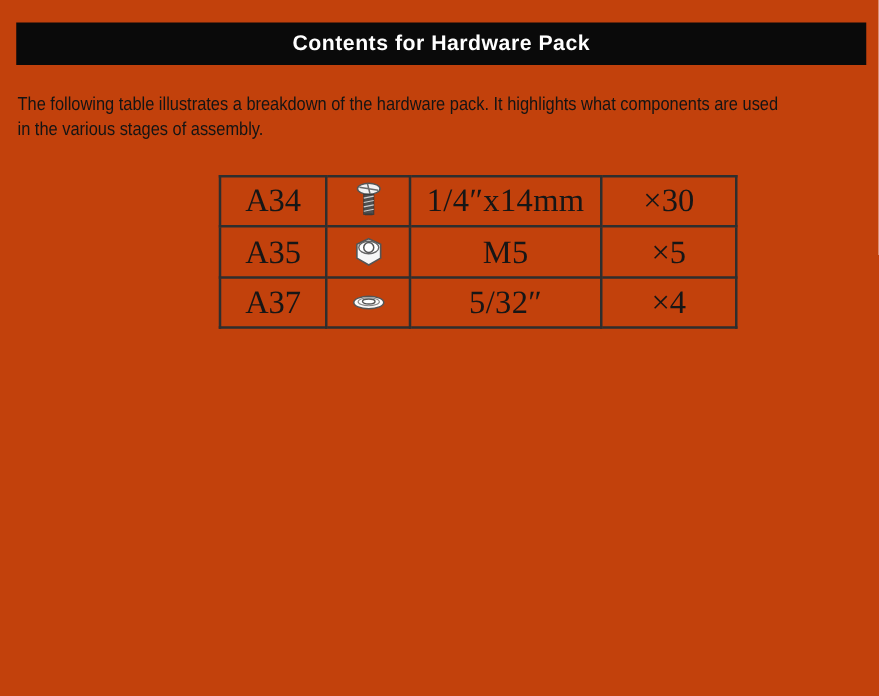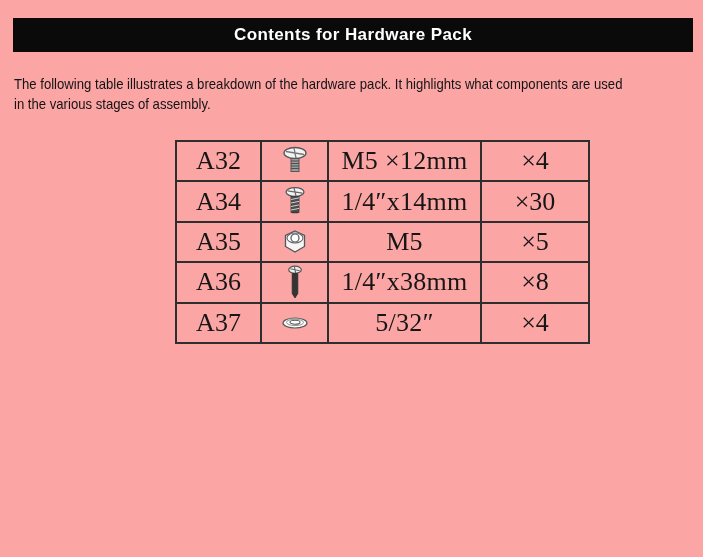--- a/index.html
+++ b/index.html
@@ -1,21 +1,21 @@
 <!DOCTYPE html>
 <html><head>
 <meta charset="utf-8">
 <style>
   * { margin: 0; padding: 0; box-sizing: border-box; }
   html, body { background: #ffffff; }
   .page {
     position: relative;
     width: 703px;
     height: 557px;
-    background: #fca5a5;
+    background: #c2410c;
     font-family: "Liberation Sans", sans-serif;
     color: #1b1b1b;
     overflow: hidden;
   }
   .title-bar {
     position: absolute;
     left: 13px;
     top: 18px;
     width: 680px;
     height: 34px;
@@ -85,35 +85,20 @@
 
   <table class="hw-table">
     <colgroup>
       <col class="col-id">
         <col class="col-icon">
         <col class="col-spec">
         <col class="col-qty">
     </colgroup>
     <tbody>
 
-      <tr>
-        <td class="c-id">A32</td>
-        <td class="c-icon">
-          <span>
-            <svg width="28" height="30" viewBox="0 0 28 30">
-              <ellipse cx="14" cy="7" rx="11" ry="5.5" fill="#f4f4f4" stroke="#555" stroke-width="1.3"></ellipse>
-              <path d="M5 5.5 L23 8.5 M13 1.8 L15 12.2" stroke="#777" stroke-width="1.3" fill="none"></path>
-              <rect x="10" y="12.5" width="8" height="13" fill="#9c9c9c" stroke="#555" stroke-width="1"></rect>
-              <path d="M10 15 h8 M10 17.5 h8 M10 20 h8 M10 22.5 h8" stroke="#4d4d4d" stroke-width="1"></path>
-            </svg>
-          </span>
-        </td>
-        <td class="c-spec">M5 ×12mm</td>
-        <td class="c-qty">×4</td>
-      </tr>
 
 
       <tr>
         <td class="c-id">A34</td>
         <td class="c-icon">
           <span>
             <svg width="22" height="32" viewBox="0 0 22 32">
               <ellipse cx="11" cy="6" rx="9" ry="4.4" fill="#f2f2f2" stroke="#555" stroke-width="1.2"></ellipse>
               <path d="M3.5 4.8 L18.5 7.2 M10 2 L12 10" stroke="#6a6a6a" stroke-width="1.2" fill="none"></path>
               <rect x="7" y="10.5" width="8" height="16" fill="#4e4e4e" stroke="#3a3a3a" stroke-width="0.8"></rect>
@@ -134,34 +119,20 @@
               <polygon points="13,2 22.5,6.5 22.5,17.5 13,23 3.5,17.5 3.5,6.5" fill="#f6f6f6" stroke="#555" stroke-width="1.3"></polygon>
               <ellipse cx="13" cy="9" rx="8" ry="5" fill="#ffffff" stroke="#666" stroke-width="1.1"></ellipse>
               <circle cx="13" cy="9" r="4" fill="#ffffff" stroke="#555" stroke-width="1.2"></circle>
             </svg>
           </span>
         </td>
         <td class="c-spec">M5</td>
         <td class="c-qty">×5</td>
       </tr>
 
-      <tr>
-        <td class="c-id">A36</td>
-        <td class="c-icon">
-          <span>
-            <svg width="16" height="35" viewBox="0 0 16 35">
-              <ellipse cx="8" cy="4.8" rx="6.3" ry="3.6" fill="#efefef" stroke="#555" stroke-width="1.2"></ellipse>
-              <path d="M3.3 3.8 L12.7 5.8 M7.3 1.4 L8.7 8.2" stroke="#666" stroke-width="1.1" fill="none"></path>
-              <path d="M5.2 8.4 L5.2 28.5 L8 33 L10.8 28.5 L10.8 8.4 Z" fill="#343434" stroke="#2b2b2b" stroke-width="0.8"></path>
-            </svg>
-          </span>
-        </td>
-        <td class="c-spec">1/4″x38mm</td>
-        <td class="c-qty">×8</td>
-      </tr>
 
       <tr>
         <td class="c-id">A37</td>
         <td class="c-icon">
           <span>
             <svg width="28" height="14" viewBox="0 0 28 14">
               <ellipse cx="14" cy="7" rx="12" ry="5" fill="#fbfbfb" stroke="#555" stroke-width="1.2"></ellipse>
               <ellipse cx="14" cy="6.4" rx="8.5" ry="3.2" fill="none" stroke="#888" stroke-width="0.9"></ellipse>
               <ellipse cx="14" cy="6.2" rx="5" ry="2" fill="#ffffff" stroke="#555" stroke-width="1.1"></ellipse>
             </svg>

